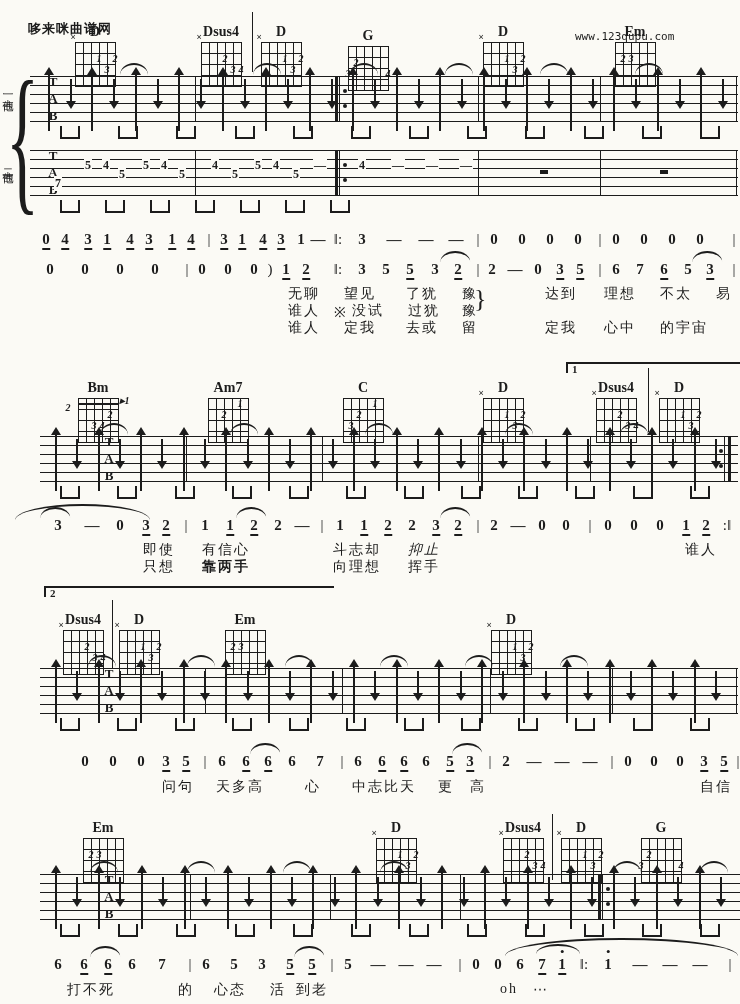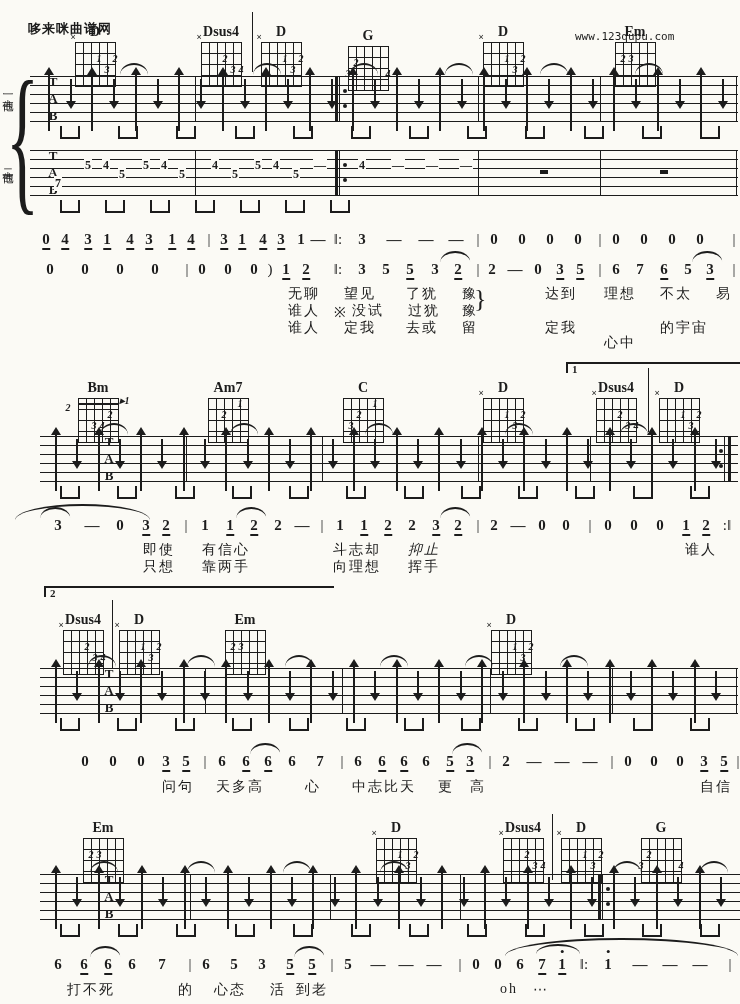--- a/index.html
+++ b/index.html
@@ -289,21 +289,21 @@
     <div class="ly" style="left: 288px; top: 302px;">谁人</div>
     <div class="ly" style="left: 334px; top: 302px;">※</div>
     <div class="ly" style="left: 352px; top: 302px;">没试</div>
     <div class="ly" style="left: 408px; top: 302px;">过犹</div>
     <div class="ly" style="left: 462px; top: 302px;">豫</div>
     <div class="ly" style="left: 288px; top: 319px;">谁人</div>
     <div class="ly" style="left: 344px; top: 319px;">定我</div>
     <div class="ly" style="left: 406px; top: 319px;">去或</div>
     <div class="ly" style="left: 462px; top: 319px;">留</div>
     <div class="ly" style="left: 545px; top: 319px;">定我</div>
-    <div class="ly" style="left: 604px; top: 334px;">心中</div>
+    <div class="ly" style="left: 604px; top: 319px;">心中</div>
     <div class="ly" style="left: 660px; top: 319px;">的宇宙</div>
     <div class="bigbrace" style="left: 474px; top: 284px;">}</div>
     <div class="chord" style="left: 75px; top: 380px;">
       <div class="cname">Bm</div>
       <div class="cgrid">
         <div class="cpos">2</div>
         <div class="cbline"></div>
         <div class="cbarre">▸1</div>
         <div class="fing" style="left: 32.5px; top: 16.5px;">2</div>
         <div class="fing" style="left: 16.5px; top: 27.5px;">3</div>
@@ -450,21 +450,21 @@
     <div class="jt" style="left: 660px; top: 516px;">0</div>
     <div class="jt u" style="left: 686px; top: 516px;">1</div>
     <div class="jt u" style="left: 706px; top: 516px;">2</div>
     <div class="jt bar" style="left: 727px; top: 516px;">:‖</div>
     <div class="ly" style="left: 143px; top: 541px;">即使</div>
     <div class="ly" style="left: 202px; top: 541px;">有信心</div>
     <div class="ly" style="left: 333px; top: 541px;">斗志却</div>
     <div class="ly" style="left: 408px; top: 541px; font-style: italic;">抑止</div>
     <div class="ly" style="left: 685px; top: 541px;">谁人</div>
     <div class="ly" style="left: 143px; top: 558px;">只想</div>
-    <div class="ly" style="left: 202px; top: 558px;">靠两手</div>
+    <div class="ly" style="left: 202px; top: 558px; font-weight: bold;">靠两手</div>
     <div class="ly" style="left: 333px; top: 558px;">向理想</div>
     <div class="ly" style="left: 408px; top: 558px;">挥手</div>
     <div class="chord" style="left: 60px; top: 612px;">
       <div class="cname">Dsus4</div>
       <div class="cgrid">
         <div class="mx">×</div>
         <div class="fing" style="left: 24.5px; top: 16.5px;">2</div>
         <div class="fing" style="left: 32.5px; top: 27.5px;">3</div>
         <div class="fing" style="left: 40.5px; top: 27.5px;">4</div>
       </div>

